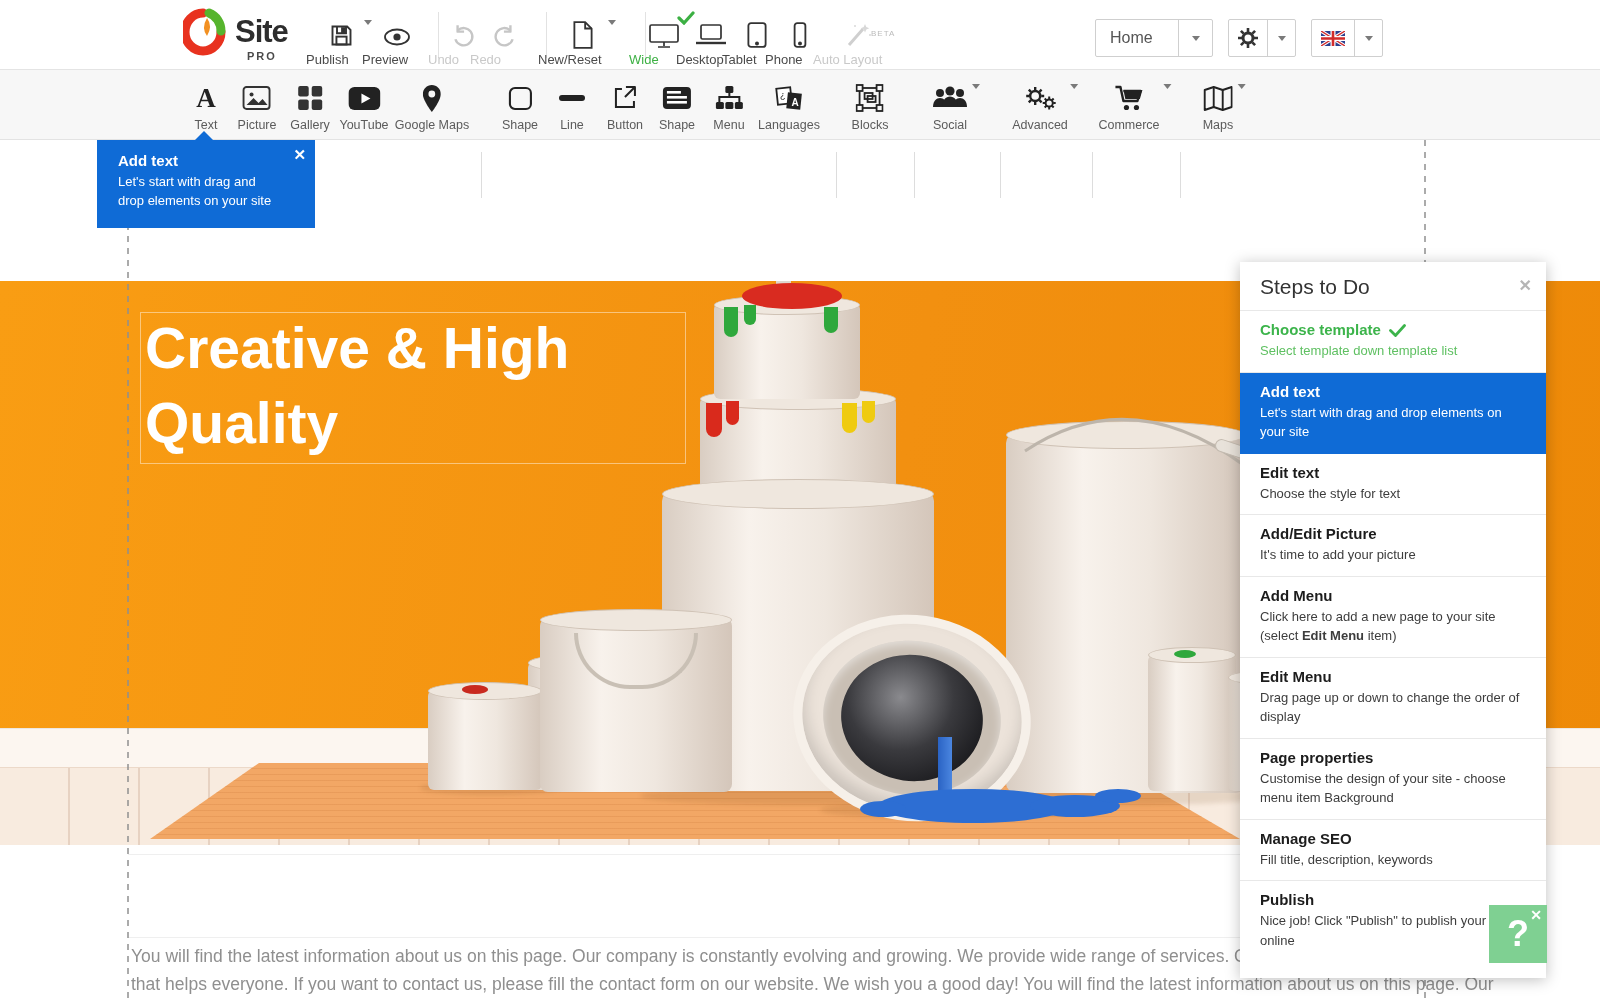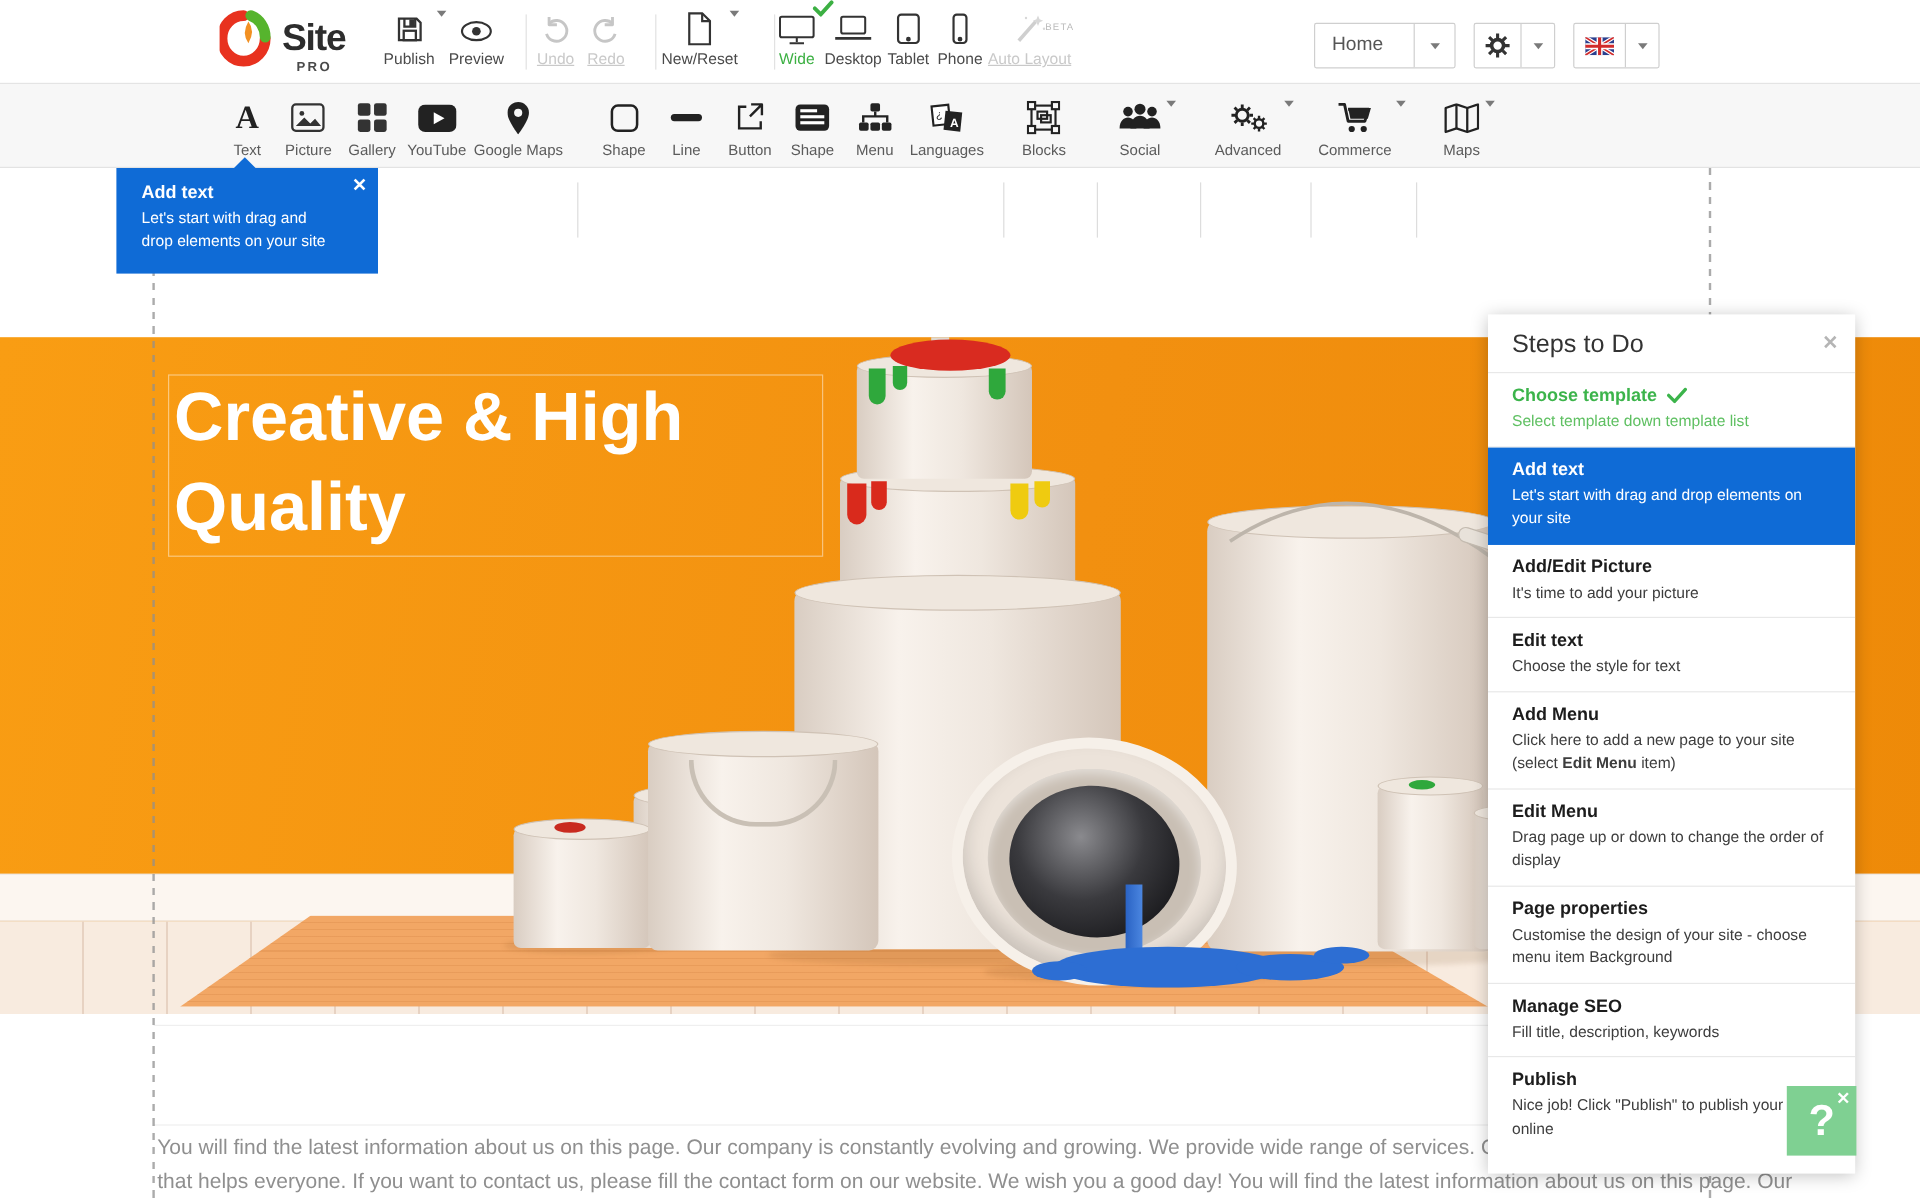--- a/index.html
+++ b/index.html
@@ -4,24 +4,24 @@
 <style>
   * { margin:0; padding:0; box-sizing:border-box; }
   body { font-family:"Liberation Sans", sans-serif; background:#fff; }
   .stage { position:relative; width:1600px; height:1000px; overflow:hidden; background:#fff; }
 
   
   .topbar { position:absolute; left:0; top:0; width:1600px; height:70px; background:#fff; border-bottom:1px solid #e4e4e4; z-index:40; }
   .logo { position:absolute; left:183px; top:8px; display:flex; align-items:center; }
   .logo-text { font-size:31px; font-weight:bold; color:#2d2d2d; letter-spacing:-1px; margin-left:6px; }
   .logo-pro { font-size:11px; font-weight:bold; color:#4a4a4a; letter-spacing:2px; position:absolute; left:64px; top:42px; }
-  .tb-item { position:absolute; top:4px; width:70px; transform:translateX(-50%); text-align:center; cursor:pointer; }
+  .tb-item { position:absolute; top:15px; width:70px; transform:translateX(-50%); cursor:pointer; }
   .tb-item .ic { height:34px; display:flex; align-items:flex-end; justify-content:center; }
   .tb-item .lbl { font-size:13px; color:#4a4a4a; margin-top:3px; white-space:nowrap; }
-  .tb-item.disabled .lbl { color:#c9c9c9;text-decoration:underline; }
+  .tb-item.disabled .lbl { color:#c9c9c9; }
   .tb-item.active-green .lbl { color:#3cb043; }
   .vsep { position:absolute; top:12px; width:1px; height:46px; background:#e2e2e2; }
   .caret { display:inline-block; width:0; height:0; border-left:4px solid transparent; border-right:4px solid transparent; border-top:5px solid #7a7a7a; }
   .mini-caret { position:absolute; }
   .green-check { position:absolute; }
   .beta-tag { position:absolute; font-size:8px; color:#bbb; letter-spacing:1px; }
 
   .split-btn { position:absolute; top:19px; height:38px; background:#fff; border:1px solid #cfcfcf; border-radius:2px; display:flex; align-items:stretch; z-index:41; }
   .split-main { display:flex; align-items:center; padding:0 14px; font-size:16px; color:#555; }
   .split-caret { width:34px; display:flex; align-items:center; justify-content:center; border-left:1px solid #cfcfcf; }
@@ -579,27 +579,27 @@
             </svg></span></div>
       <div class="step-desc">Select template down template list</div>
     </div>
 
     <div class="step active">
       <div class="step-title">Add text</div>
       <div class="step-desc">Let's start with drag and drop elements on your site</div>
     </div>
 
     <div class="step">
+      <div class="step-title">Edit text</div>
+      <div class="step-desc">Choose the style for text</div>
+    </div>
+
+    <div class="step">
       <div class="step-title">Add/Edit Picture</div>
       <div class="step-desc">It's time to add your picture</div>
-    </div>
-
-    <div class="step">
-      <div class="step-title">Edit text</div>
-      <div class="step-desc">Choose the style for text</div>
     </div>
 
     <div class="step">
       <div class="step-title">Add Menu</div>
       <div class="step-desc"><span>Click here to add a new page to your site (select </span><b>Edit Menu</b><span> item)</span></div>
     </div>
 
     <div class="step">
       <div class="step-title">Edit Menu</div>
       <div class="step-desc">Drag page up or down to change the order of display</div>

